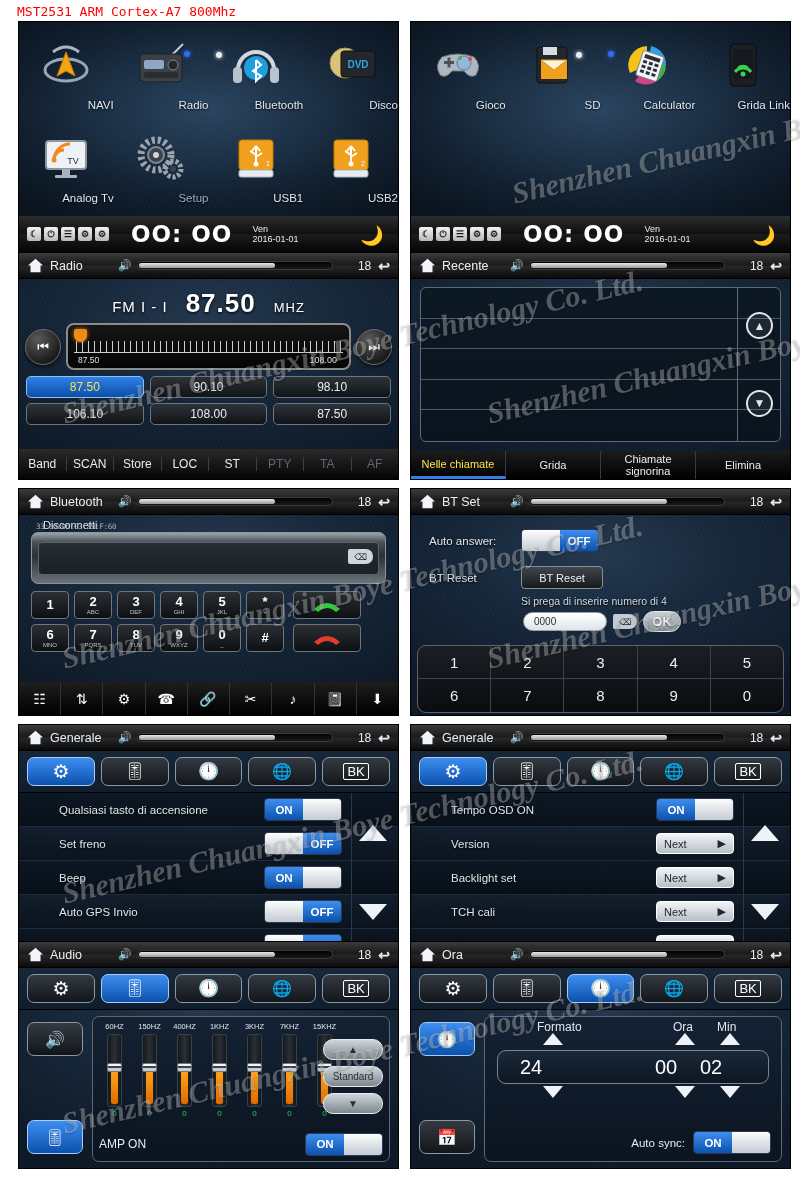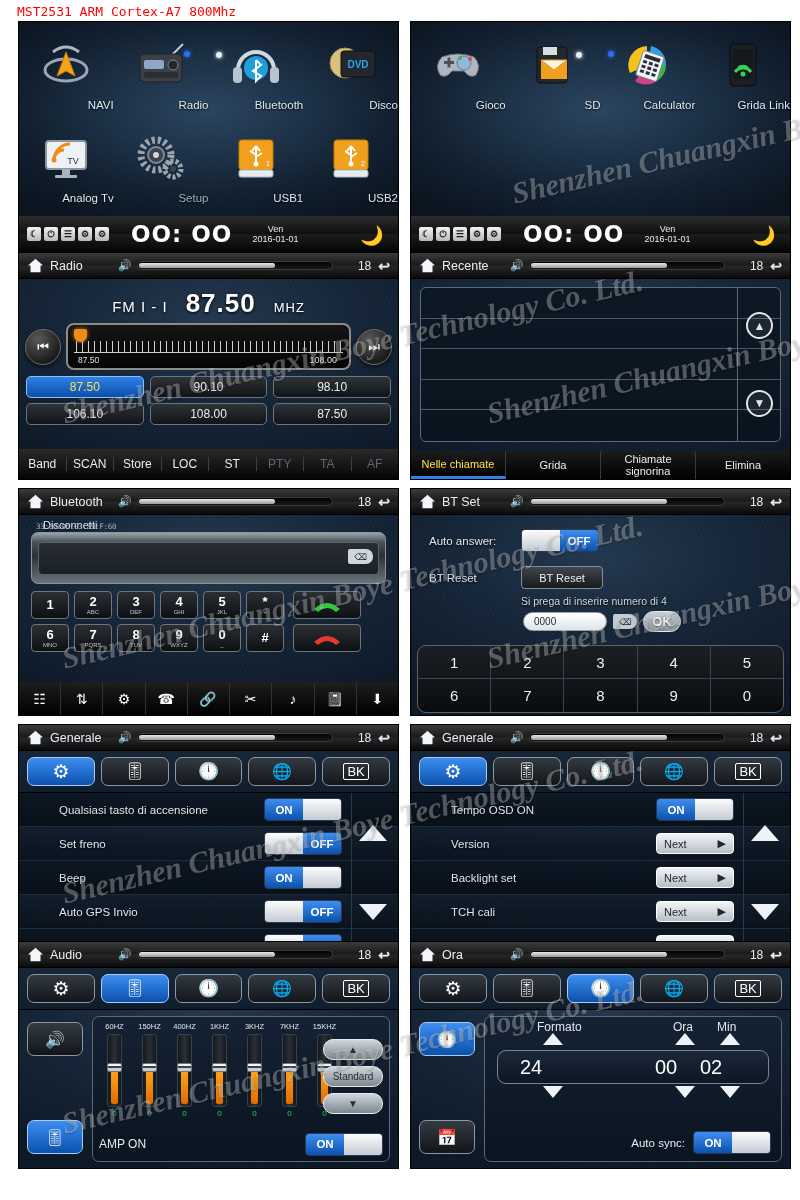--- a/index.html
+++ b/index.html
@@ -71,21 +71,21 @@
   .sb-ic{
     width:14px;height:14px;border-radius:2px;
     background:linear-gradient(180deg,#f2f2f2,#b9b9b9);
     color:#1a1a1a; font-size:9px; display:flex; align-items:center; justify-content:center;
     font-weight:bold;
   }
   .sb-clock{
     color:#fff; font-size:23px; font-weight:bold; letter-spacing:1px;
     margin-left:22px; font-family:"DejaVu Sans", sans-serif;
   }
-  .sb-date{ margin-left:20px; text-align:center; color:#e6eaee; line-height:1.15; }
+  .sb-date{ margin-left:20px; text-align:left; color:#e6eaee; line-height:1.15; }
   .sb-date .d1{ font-size:9px; }
   .sb-date .d2{ font-size:9px; }
   .moon{ position:absolute; right:14px; top:8px; font-size:19px; color:#f5c33b; }
 
   
   .titlebar{
     position:absolute; left:0; top:0; width:100%; height:26px;
     background:linear-gradient(180deg,#3b3b3b 0%,#1b1b1b 45%,#262626 55%,#0a0a0a 100%);
     display:flex; align-items:center; padding:0 8px;
     border-bottom:1px solid #000;

